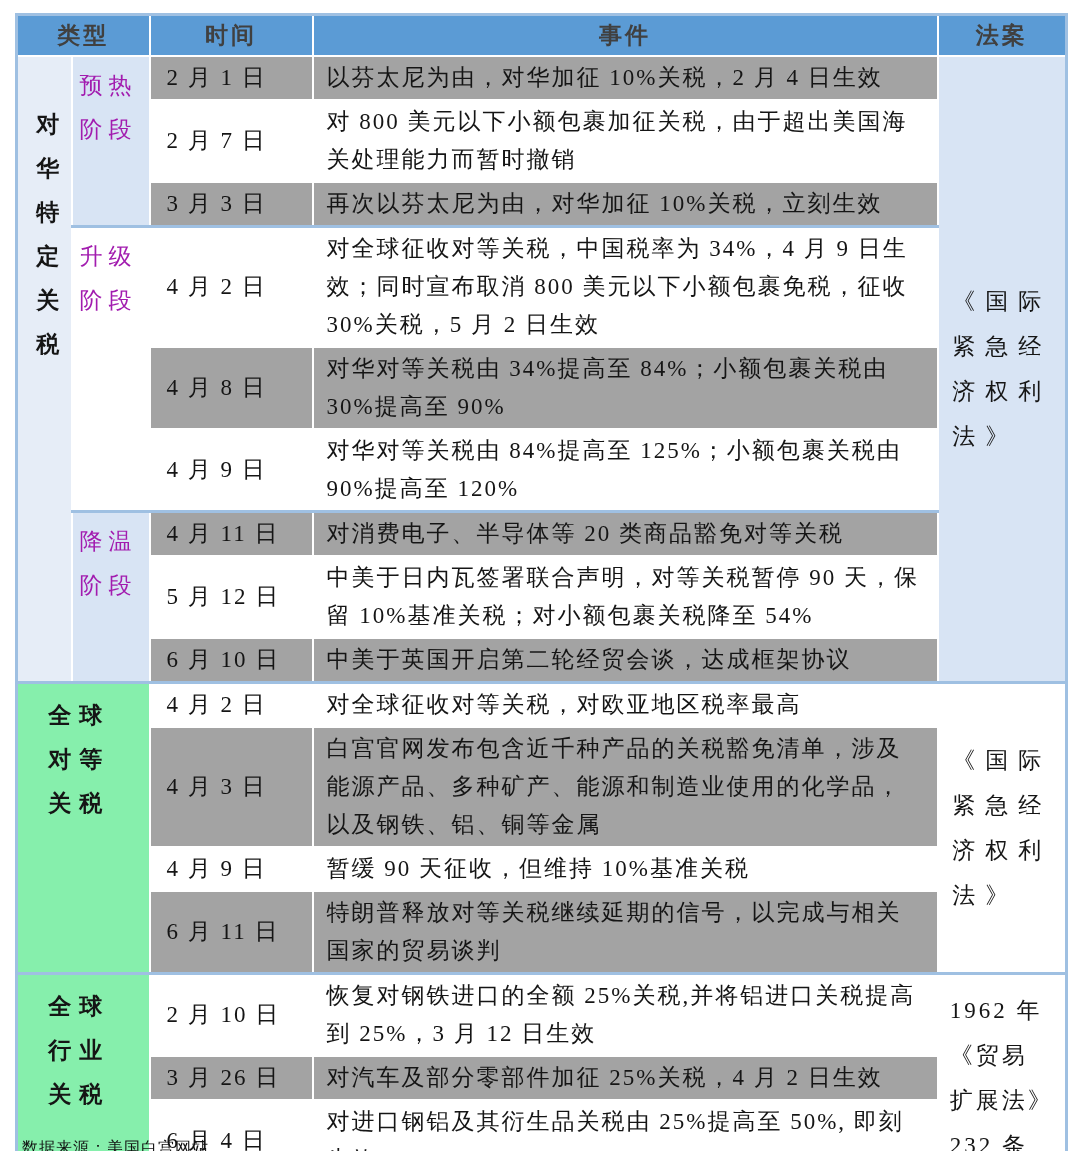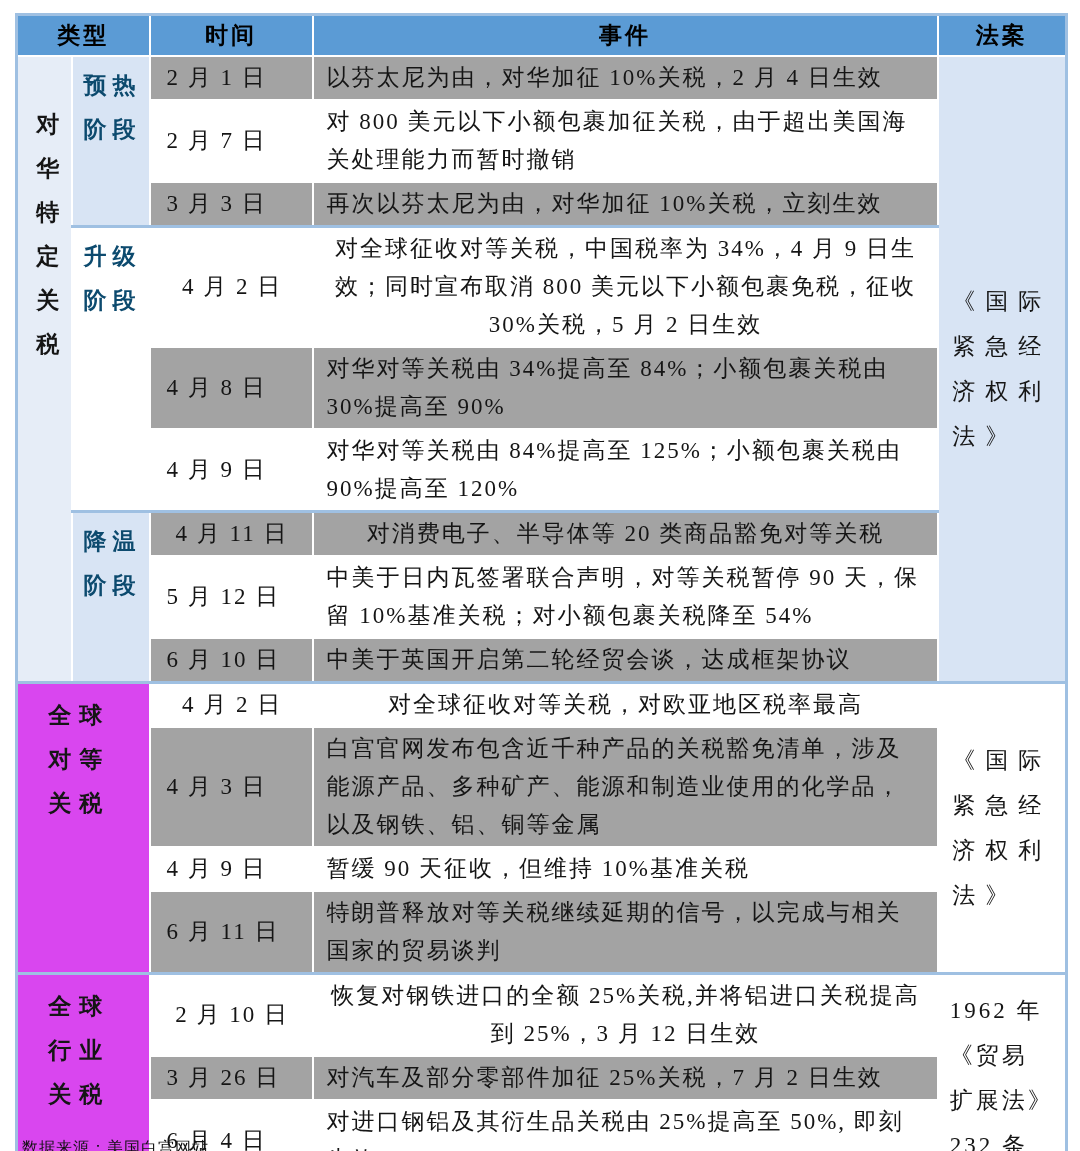--- a/index.html
+++ b/index.html
@@ -12,21 +12,21 @@
     border-collapse:collapse;table-layout:fixed;
     position:absolute;left:15px;top:13px;width:1050px;
     border:3px solid #9FC0E2;
   }
   col.c-type{width:55px;}
   col.c-stage{width:78px;}
   col.c-date{width:163px;}
   col.c-event{width:625px;}
   col.c-law{width:129px;}
   th{
-    background:#5B9BD5;color:#000000;font-weight:bold;
+    background:#5B9BD5;color:#404040;font-weight:bold;
     font-size:23px;letter-spacing:3px;height:37px;
     border:2px solid #ffffff;text-align:center;vertical-align:middle;
   }
   td{
     border:2px solid #ffffff;font-size:23px;line-height:38px;
     letter-spacing:2px;padding:2px 14px;vertical-align:middle;
     background:#ffffff;
   }
   tr.rb td.date,tr.rb td.event{background:#a3a3a3;}
   td.date{padding-left:16px;white-space:nowrap;}
@@ -34,42 +34,42 @@
   
   td.type1{background:#E6EDF7;vertical-align:top;text-align:center;padding:0;}
   td.type1 .vtxt{
     width:30px;margin:46px auto 0;line-height:44px;letter-spacing:0;
     word-break:break-all;text-align:right;font-weight:bold;
   }
   
   td.stage{vertical-align:top;text-align:center;padding:0;}
   td.stage .stxt{
     width:62px;margin:7px auto 0;line-height:44px;letter-spacing:6px;
-    word-break:break-all;text-align:right;color:#0c4a6e;font-weight:bold;
+    word-break:break-all;text-align:left;color:#a21caf;font-weight:normal;
   }
   td.sblue{background:#D8E4F4;}
   td.swhite{background:#ffffff;}
   
-  td.type23{background:#d946ef;vertical-align:top;text-align:center;padding:0;}
+  td.type23{background:#86efac;vertical-align:top;text-align:center;padding:0;}
   td.type23 .vtxt2{
     width:70px;margin:10px auto 0;line-height:44px;letter-spacing:8px;
     word-break:break-all;text-align:left;font-weight:bold;
   }
   
   td.law{padding:4px 8px;text-align:center;}
   td.law .ltxt{
     white-space:pre-line;line-height:45px;text-align:left;
     width:-moz-fit-content;width:fit-content;margin:0 auto;
   }
   td.law .ls-wide{letter-spacing:10px;}
   td.law .ls-tight{letter-spacing:3px;}
   td.lblue{background:#D8E4F4;}
   td.lwhite{background:#ffffff;}
   
-  .sep{border-top:3px solid #9FC0E2;text-align:center;}
+  .sep{border-top:3px solid #9FC0E2;}
   .source{
     position:absolute;left:22px;top:1138px;font-size:16px;letter-spacing:1px;
     color:#111111;
   }
 </style>
 </head>
 <body>
 
 <table class="tariff">
   <colgroup>
@@ -182,21 +182,21 @@
       <td class="event sep">恢复对钢铁进口的全额 25%关税,并将铝进口关税提高到 25%，3 月 12 日生效</td>
       <td class="law lwhite sep" rowspan="3">
         <div class="ltxt ls-tight">1962 年
 《贸易
 扩展法》
 232 条</div>
       </td>
     </tr>
     <tr class="rb">
       <td class="date">3 月 26 日</td>
-      <td class="event">对汽车及部分零部件加征 25%关税，7 月 2 日生效</td>
+      <td class="event">对汽车及部分零部件加征 25%关税，4 月 2 日生效</td>
     </tr>
     <tr>
       <td class="date">6 月 4 日</td>
       <td class="event">对进口钢铝及其衍生品关税由 25%提高至 50%, 即刻生效</td>
     </tr>
   </tbody>
 </table>
 
 <div class="source">数据来源：美国白宫网站</div>
 

